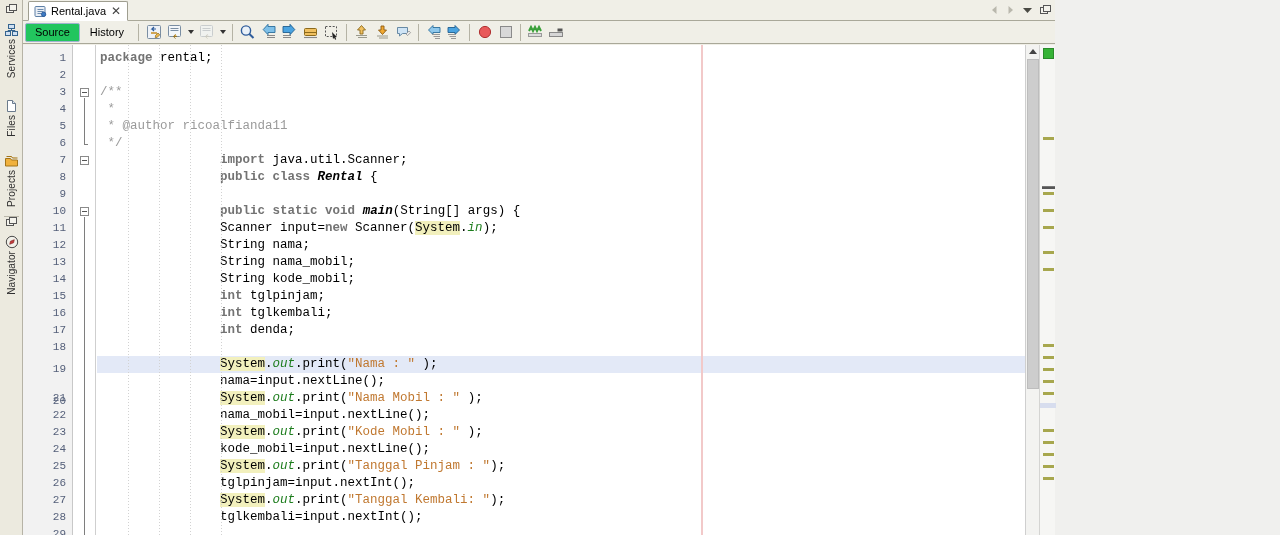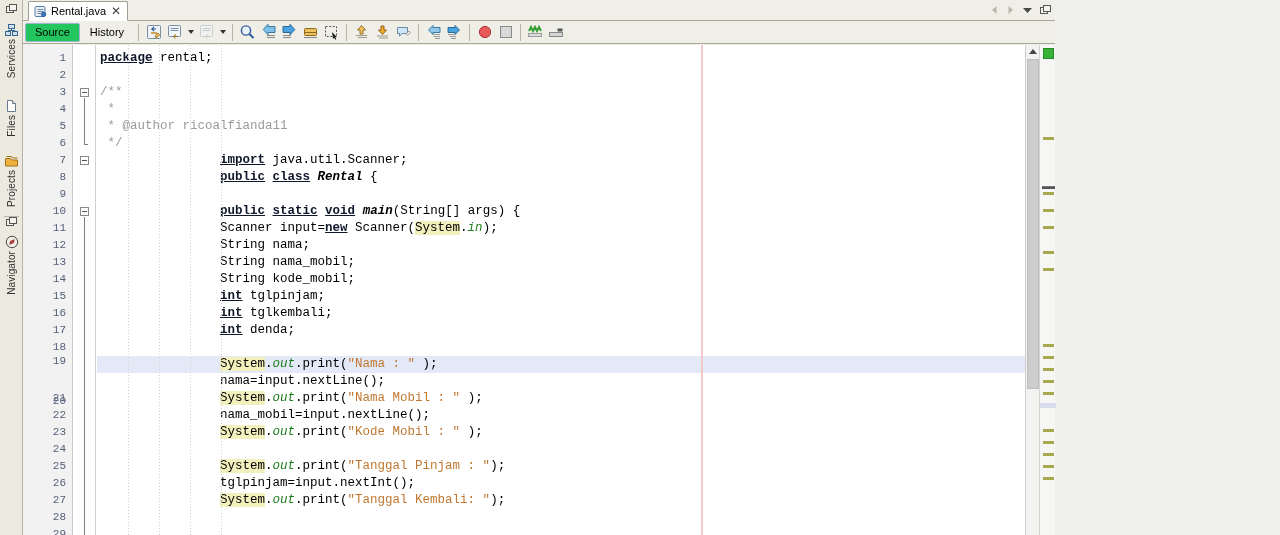--- a/index.html
+++ b/index.html
@@ -106,21 +106,21 @@
   }
   .cl {
     position:absolute; left:0; right:0; height:17px; line-height:17px;
     font-family:"Liberation Mono", monospace; font-size:12.5px;
     white-space:pre; color:#000;
   }
   .cl .txt { padding-left:3px; display:inline-block; }
   .cl.cur { background:#e3e9f7; }
 
   
-  .kw  { color:#0f172a; font-weight:700;text-decoration:underline; }
+  .kw  { color:#737373; font-weight:700; }
   .cmt { color:#9a9a9a; }
   .str { color:#c07830; }
   .mth { color:#000000; font-weight:700; font-style:italic; }
   .fld { color:#1d7d1d; font-style:italic; }
   .hl  { background:#f2f0bd; }
 
   
   .marginline {
     position:absolute; top:0; bottom:0; width:2px; background:#f2c9c9;
   }
@@ -429,21 +429,21 @@
           <div class="ln" style="top: 141px;">9</div>
           <div class="ln" style="top: 158px;">10</div>
           <div class="ln" style="top: 175px;">11</div>
           <div class="ln" style="top: 192px;">12</div>
           <div class="ln" style="top: 209px;">13</div>
           <div class="ln" style="top: 226px;">14</div>
           <div class="ln" style="top: 243px;">15</div>
           <div class="ln" style="top: 260px;">16</div>
           <div class="ln" style="top: 277px;">17</div>
           <div class="ln" style="top: 294px;">18</div>
-          <div class="ln" style="top: 308px;">19</div>
+          <div class="ln" style="top: 316px;">19</div>
           <div class="ln" style="top: 348px;">20</div>
           <div class="ln" style="top: 345px;">21</div>
           <div class="ln" style="top: 362px;">22</div>
           <div class="ln" style="top: 379px;">23</div>
           <div class="ln" style="top: 396px;">24</div>
           <div class="ln" style="top: 413px;">25</div>
           <div class="ln" style="top: 430px;">26</div>
           <div class="ln" style="top: 447px;">27</div>
           <div class="ln" style="top: 464px;">28</div>
           <div class="ln" style="top: 481px;">29</div>
@@ -473,23 +473,25 @@
           <div class="cl" style="top: 226px;"><span class="txt">                String kode_mobil;</span></div>
           <div class="cl" style="top: 243px;"><span class="txt">                <span class="kw">int</span> tglpinjam;</span></div>
           <div class="cl" style="top: 260px;"><span class="txt">                <span class="kw">int</span> tglkembali;</span></div>
           <div class="cl" style="top: 277px;"><span class="txt">                <span class="kw">int</span> denda;</span></div>
           <div class="cl" style="top: 294px;"><span class="txt"></span></div>
           <div class="cl cur" style="top: 311px;"><span class="txt">                <span class="hl">System</span>.<span class="fld">out</span>.print(<span class="str">"Nama : "</span> );</span></div>
           <div class="cl" style="top: 328px;"><span class="txt">                nama=input.nextLine();</span></div>
           <div class="cl" style="top: 345px;"><span class="txt">                <span class="hl">System</span>.<span class="fld">out</span>.print(<span class="str">"Nama Mobil : "</span> );</span></div>
           <div class="cl" style="top: 362px;"><span class="txt">                nama_mobil=input.nextLine();</span></div>
           <div class="cl" style="top: 379px;"><span class="txt">                <span class="hl">System</span>.<span class="fld">out</span>.print(<span class="str">"Kode Mobil : "</span> );</span></div>
+          <div class="cl" style="top: 396px;"><span class="txt">                kode_mobil=input.nextLine();</span></div>
           <div class="cl" style="top: 413px;"><span class="txt">                <span class="hl">System</span>.<span class="fld">out</span>.print(<span class="str">"Tanggal Pinjam : "</span>);</span></div>
           <div class="cl" style="top: 430px;"><span class="txt">                tglpinjam=input.nextInt();</span></div>
           <div class="cl" style="top: 447px;"><span class="txt">                <span class="hl">System</span>.<span class="fld">out</span>.print(<span class="str">"Tanggal Kembali: "</span>);</span></div>
+          <div class="cl" style="top: 464px;"><span class="txt">                tglkembali=input.nextInt();</span></div>
           <div class="cl" style="top: 481px;"><span class="txt"></span></div>
           <div class="iguide" style="left: 31px;"></div>
           <div class="iguide" style="left: 62px;"></div>
           <div class="iguide" style="left: 93px;"></div>
           <div class="iguide" style="left: 124px;"></div>
           <div class="marginline" style="left: 604px;"></div>
         </div>
     </div>
 
     <div class="scrollcol">

